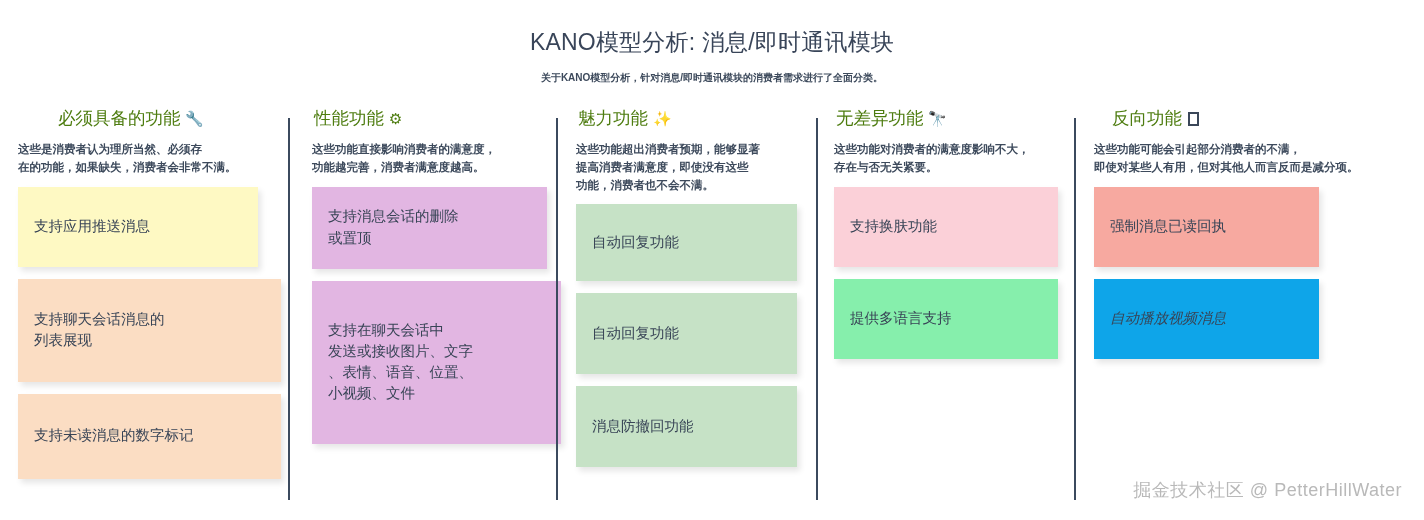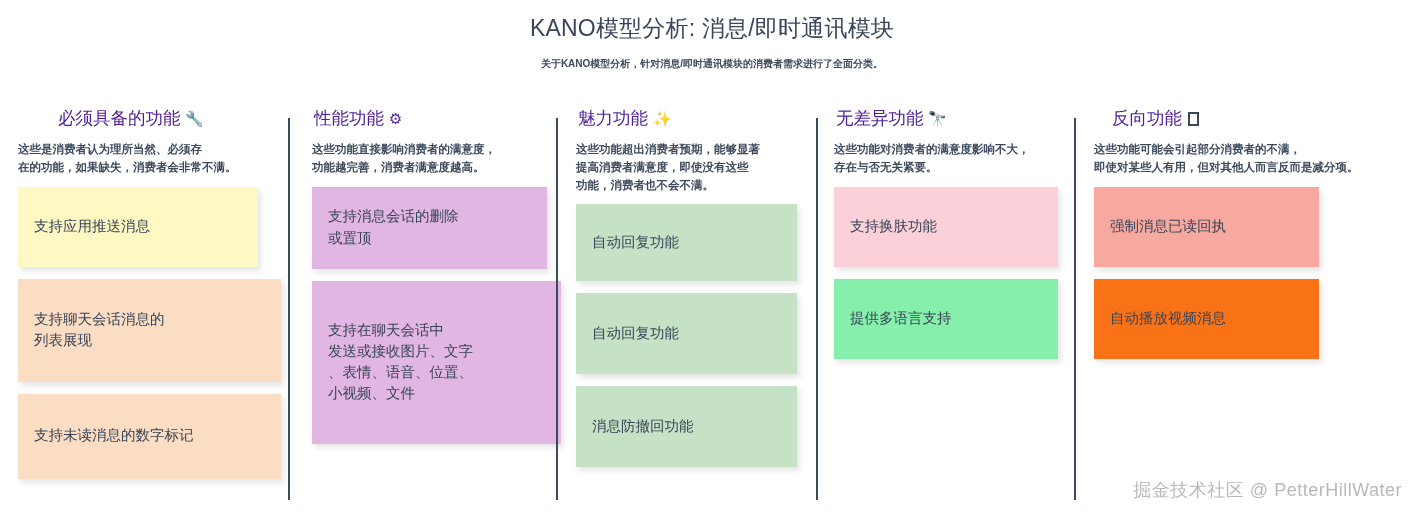--- a/index.html
+++ b/index.html
@@ -13,21 +13,21 @@
     position: relative;
     overflow: hidden;
     font-family: "Liberation Sans", "DejaVu Sans", sans-serif;
     color: #2e3a4d;
   }
 
   
   #header {
     width: 100%;
     text-align: center;
-    padding-top: 14px;
+    padding-top: 28px;
   }
   #page-title {
     font-size: 23px;
     font-weight: 500;
     color: #394559;
     letter-spacing: 0.2px;
     line-height: 1.3;
   }
   #page-subtitle {
     margin-top: 13px;
@@ -57,21 +57,21 @@
     top: 10px;
     right: 0;
     width: 2px;
     height: 382px;
     background: #3b4a5e;
   }
   .col-header {
     display: block;
     font-size: 17.5px;
     font-weight: 500;
-    color: #4c1d95;
+    color: #4d7c0f;
     line-height: 1.25;
     white-space: nowrap;
   }
   .col-header .hdr-icon {
     font-size: 15px;
     margin-left: 5px;
     display: inline-block;
   }
   .tofu-box {
     display: inline-block;
@@ -186,18 +186,18 @@
         <div class="card" style="background: #86efac; width: 224px; height: 80px;">提供多语言支持</div>
       </div>
       <div class="col-divider" style="background: rgb(59, 74, 94);"></div>
     </div>
     <div class="column" id="col-4">
       <div class="col-header"><span>反向功能</span><span class="tofu-box"></span></div>
       <div class="col-desc">这些功能可能会引起部分消费者的不满，
 即使对某些人有用，但对其他人而言反而是减分项。</div>
       <div class="cards">
         <div class="card" style="background: rgb(247, 169, 160); width: 225px; height: 80px;">强制消息已读回执</div>
-        <div class="card" style="background: #f97316; width: 225px; height: 80px;">自动播放视频消息</div>
+        <div class="card" style="background: #0ea5e9; width: 225px; height: 80px; font-style: italic;">自动播放视频消息</div>
       </div>
     </div>
   </div>
 
 <div id="watermark">掘金技术社区 @ PetterHillWater</div>
 
 </body></html>

